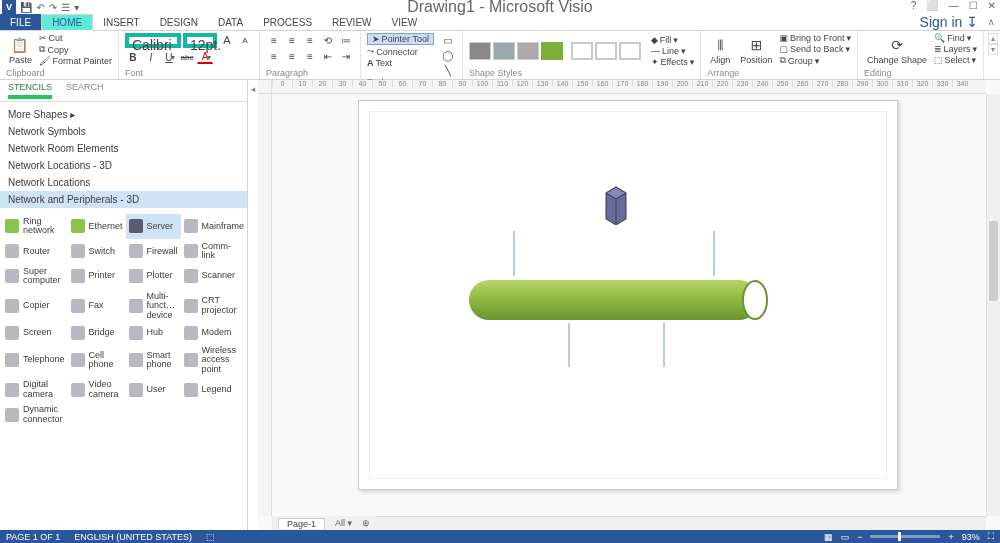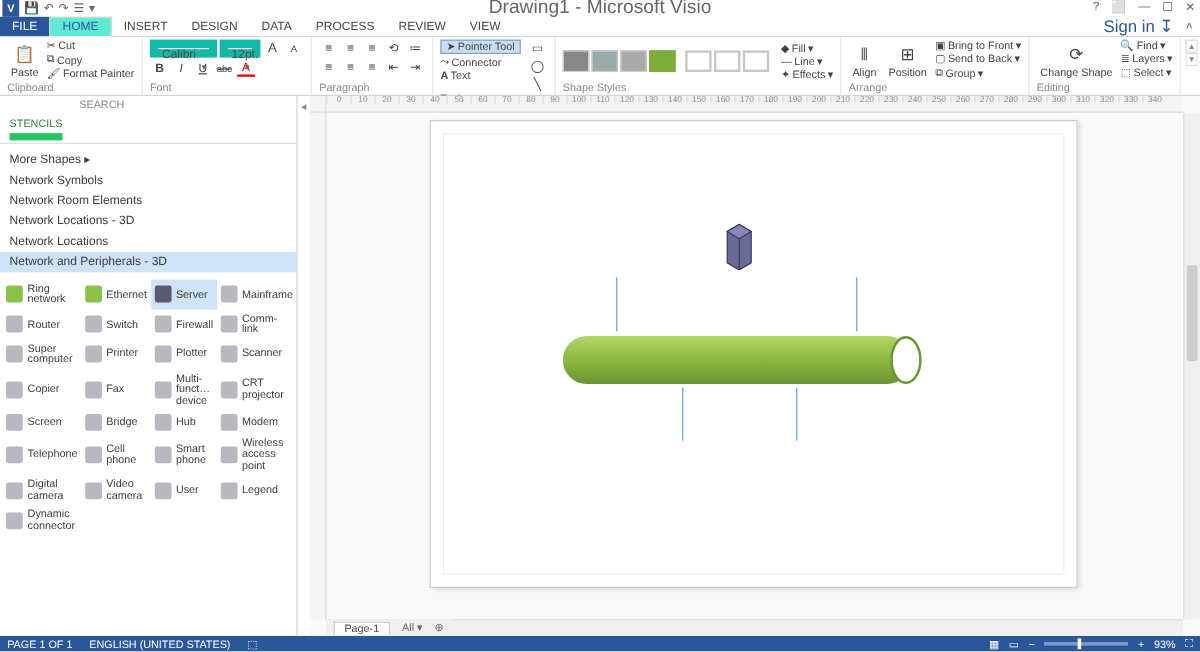--- a/index.html
+++ b/index.html
@@ -23,38 +23,38 @@
 
 
 .ribbon { height: 49px; display:flex; border-bottom:1px solid #d4d4d4; background:#fff; position:relative;}
 .ribbon .group { border-right:1px solid #e5e5e5; padding:2px 6px 0 6px; display:flex; flex-direction:column; justify-content:space-between; }
 .ribbon .group-label { text-align:left; font-size:9px; color:#888; padding-bottom:1px;}
 .ribbon .group-body { flex:1; display:flex; align-items:flex-start; gap:4px; }
 .rb-btn { font-size:9px; color:#444; display:flex; align-items:center; gap:2px; white-space:nowrap; cursor:pointer;}
 .rb-col { display:flex; flex-direction:column; gap:1px; }
 .rb-big { display:flex; flex-direction:column; align-items:center; justify-content:center; font-size:9px; padding:2px 3px; cursor:pointer;}
 .rb-big .ico { width:20px; height:20px; display:flex; align-items:center; justify-content:center; font-size:14px;}
-.font-combo { border:7px solid #14b8a6; height:15px; font-size:10px; padding:0 14px 0 3px; background:#fff; position:relative; cursor:pointer;}
+.font-combo { border:4px solid #14b8a6; height:15px; font-size:14px; padding:0 14px 0 3px; background:#fff; position:relative; cursor:pointer;}
 .font-combo::after { content:"▾"; position:absolute; right:2px; font-size:8px; color:#666;}
 .btnsq { width:16px; height:14px; border:1px solid transparent; display:inline-flex; align-items:center; justify-content:center; font-size:10px; cursor:pointer;}
 .swatch-row { display:flex; gap:2px; }
 .swatch { width:22px; height:18px; border:1px solid #ccc; background:linear-gradient(#fff,#f0f0f0); cursor:pointer;}
 .swatch.accent { background:#7baf3a; border-color:#7baf3a;}
 .swatch.outline { background:#fff; border:2px solid #c8c8c8;}
 .pointer-tool { background:#c9def5 !important; border:1px solid #7da2ce; padding:0 4px; }
 .ribbon-scroll { position:absolute; right:2px; top:2px; display:flex; flex-direction:column; font-size:8px; color:#888;}
 .ribbon-scroll span{border:1px solid #ddd; width:10px; text-align:center; cursor:pointer;}
 
 
 .workspace { display:flex; height: 450px; }
 .shapes-panel { width: 248px; border-right:1px solid #d4d4d4; display:flex; flex-direction:column; background:#fff;}
 .shapes-title { color:#2b7c3b; font-size:15px; padding:4px 8px 0 8px;}
 .shapes-tabs { display:flex; gap:14px; padding:2px 8px; font-size:9px; border-bottom:1px solid #e0e0e0;}
 .shapes-tabs span { color:#888; cursor:pointer; padding-bottom:3px;}
-.shapes-tabs span.active { color:#2b7c3b; border-bottom:6px solid #22c55e;margin-top:16px;}
+.shapes-tabs span.active { color:#2b7c3b; border-bottom:4px solid #22c55e;}
 .stencil-list { padding:4px 8px; font-size:10px; }
 .stencil-list .cat { padding:3px 0; cursor:pointer; color:#3b3b3b;}
 .stencil-list .cat.sel { background:#cfe3f7; margin:0 -8px; padding:3px 8px;}
 .shape-grid { display:grid; grid-template-columns: repeat(4, 1fr); gap:0; padding:2px 2px; font-size:9px; }
 .shape-item { display:flex; align-items:center; gap:4px; padding:3px 3px; cursor:pointer; color:#3b3b3b; line-height:1.05;}
 .shape-item.sel { background:#cfe3f7; }
 .shape-item .sicon { width:14px; height:14px; flex-shrink:0; border-radius:2px; display:flex; align-items:center; justify-content:center;}
 .shape-item .sicon.green { background:#8bc34a; }
 .shape-item .sicon.grey { background:#b8b8c0; }
 .shape-item .sicon.dark { background:#5a5a70; }

